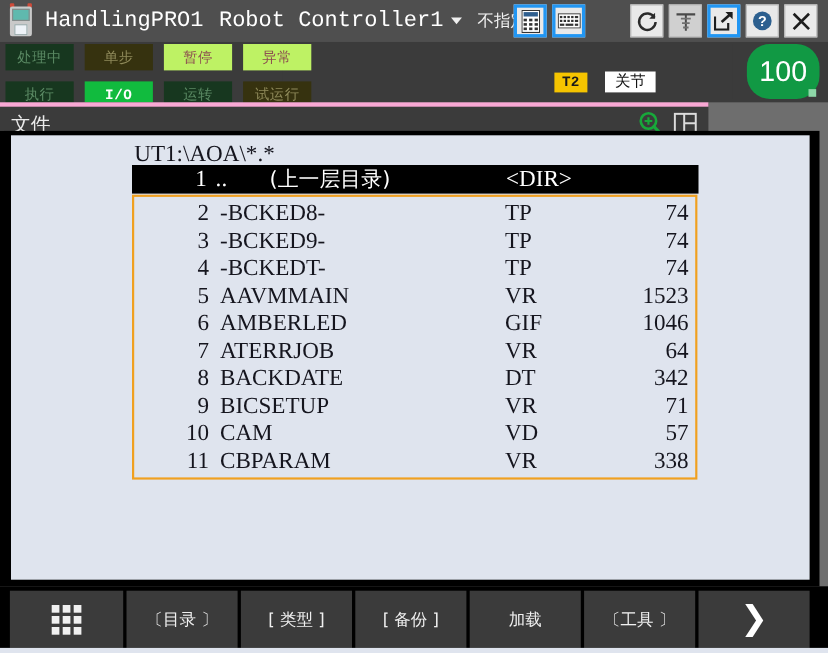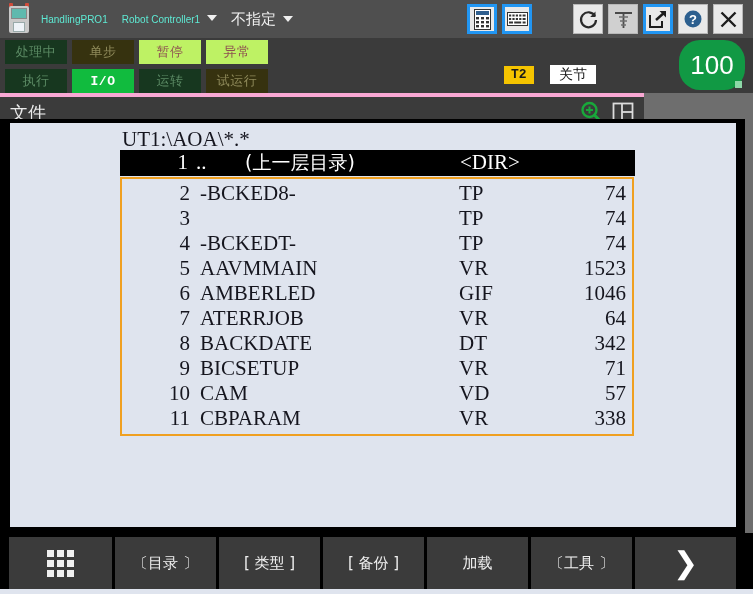--- a/index.html
+++ b/index.html
@@ -62,23 +62,23 @@
   }
   .pendant-icon .pled1, .pendant-icon .pled2 {
     position: absolute;
     top: 1px; width: 4px; height: 4px;
     background: #d04b3a; border-radius: 1px;
   }
   .pendant-icon .pled1 { left: 3px; }
   .pendant-icon .pled2 { left: 19px; }
 
   .title-text {
-    color: #5eead4;
-    font-family: Liberation Sans, sans-serif;
-    font-size: 10px;
+    color: #ffffff;
+    font-family: Liberation Mono, monospace;
+    font-size: 20px;
     margin-left: 9px;
     white-space: nowrap;
   }
   .title-text.sp { margin-left: 14px; }
   .title-cjk {
     color: #f2f2f2;
     font-size: 15px;
     margin-left: 14px;
     white-space: nowrap;
     font-family: "DejaVu Sans", sans-serif;
@@ -120,21 +120,21 @@
     left: 0; top: 38px;
     width: 753px; height: 55px;
     background: #3b3b3b;
   }
   .stat-grid {
     position: absolute;
     left: 5px; top: 2px;
     display: grid;
     grid-template-columns: repeat(4, 62px);
     grid-template-rows: 24px 24px;
-    gap: 5px;
+    gap: 10px;
   }
   .stat-cell {
     display: flex;
     align-items: center;
     justify-content: center;
     font-size: 13px;
     font-family: "DejaVu Sans", sans-serif;
     letter-spacing: 0.5px;
   }
   .stat-green   { background: #17371f; color: #5b8a64; }
@@ -521,20 +521,21 @@
 
     <div class="listbox">
       <div class="frow">
         <span class="c-num">2</span>
         <span class="c-name">-BCKED8-</span>
         <span class="c-type">TP</span>
         <span class="c-size">74</span>
       </div>
       <div class="frow">
         <span class="c-num">3</span>
+        <span class="c-name">-BCKED9-</span>
         <span class="c-type">TP</span>
         <span class="c-size">74</span>
       </div>
       <div class="frow">
         <span class="c-num">4</span>
         <span class="c-name">-BCKEDT-</span>
         <span class="c-type">TP</span>
         <span class="c-size">74</span>
       </div>
       <div class="frow">

